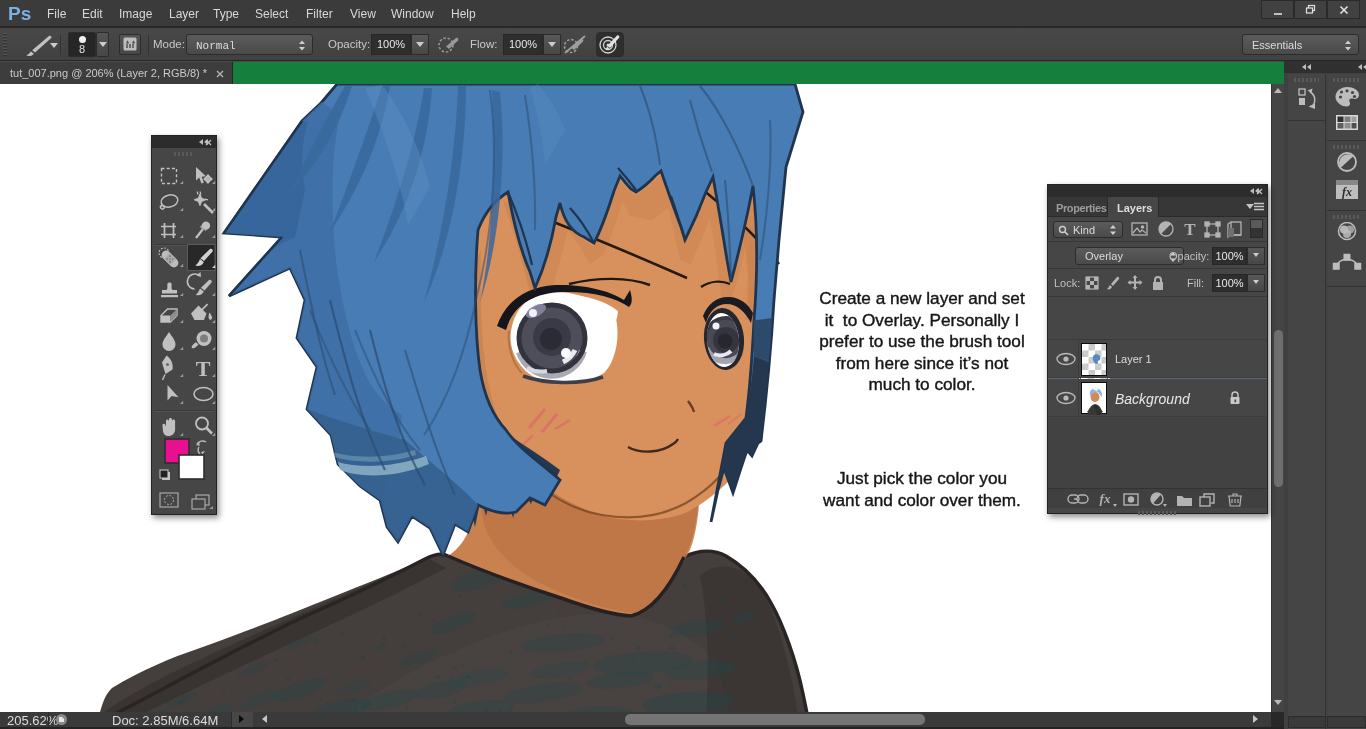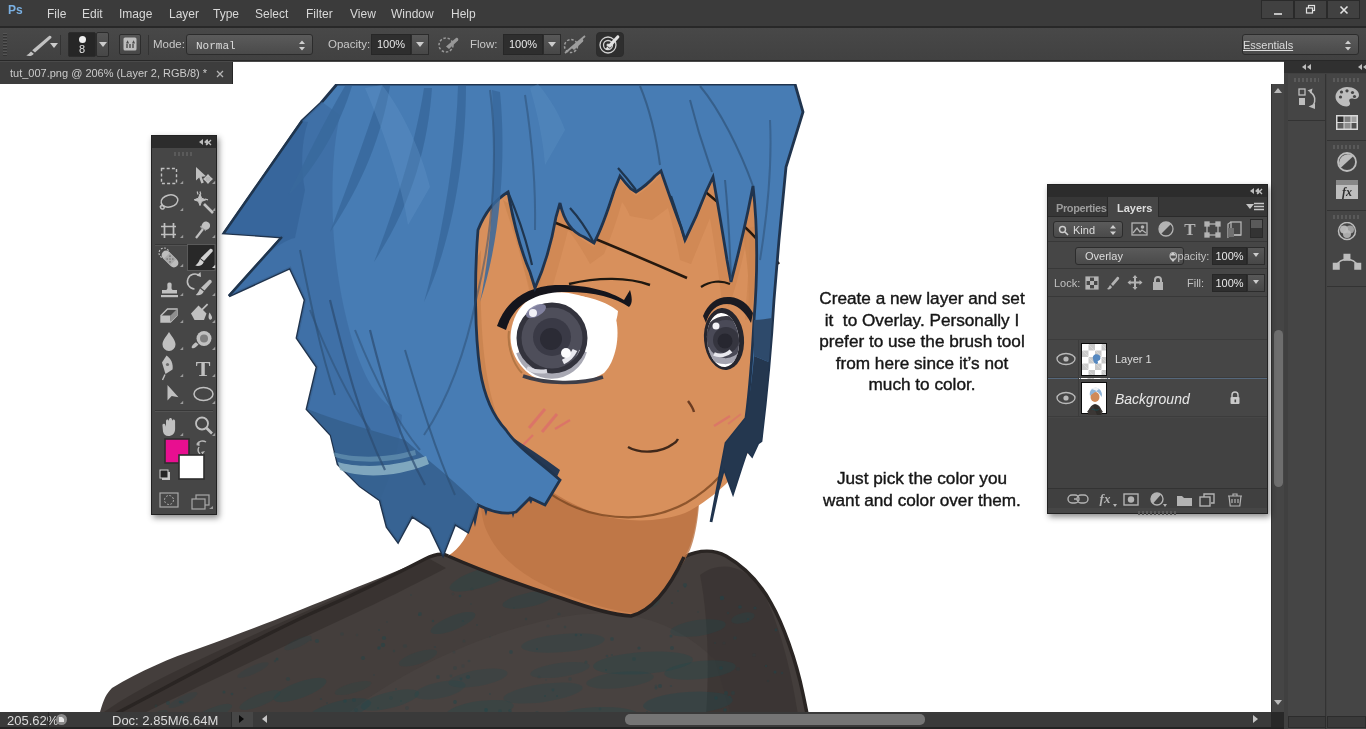--- a/index.html
+++ b/index.html
@@ -3,39 +3,39 @@
 <meta charset="utf-8">
 <style>
   * { margin:0; padding:0; box-sizing:border-box; }
   html,body { width:1366px; height:729px; overflow:hidden; background:#282828;
     font-family:"Liberation Sans", sans-serif; }
   #app { position:relative; width:1366px; height:729px; }
 
   
   #menubar { position:absolute; left:0; top:0; width:1366px; height:27px;
     background:#3b3b3b; border-bottom:1px solid #282828; color:#d9d9d9; font-size:12px; }
-  #pslogo { position:absolute; left:8px; top:3px; color:#7ab0e2; font-size:12px; font-weight:bold; }
+  #pslogo { position:absolute; left:8px; top:3px; color:#7ab0e2; font-size:19px; font-weight:bold; }
   .menu { position:absolute; top:7px; }
   #winbtns { position:absolute; top:0; right:6px; height:20px; }
   .wbtn { display:inline-block; width:33px; height:19px; background:#414141;
     border:1px solid #2a2a2a; color:#e6e6e6; text-align:center; font-size:10px; line-height:17px;
     vertical-align:top; }
 
   
   #optbar { position:absolute; left:0; top:28px; width:1366px; height:33px;
     background:linear-gradient(#484848,#414141); border-bottom:1px solid #282828;
     color:#c8c8c8; font-size:11.5px; }
   .grip-v { position:absolute; left:3px; top:5px; width:4px; height:23px;
     background:repeating-linear-gradient(#555 0 1px, #333 1px 2px, #444 2px 3px); }
   .obox { position:absolute; border:1px solid #2c2c2c; background:linear-gradient(#555,#474747);
     border-radius:2px; }
   .olabel { position:absolute; top:10px; }
 
   
-  #tabbar { position:absolute; left:0; top:61px; width:1366px; height:23px; background:#ffffff;
+  #tabbar { position:absolute; left:0; top:61px; width:1366px; height:23px; background:#15803d;
     border-top:1px solid #4a4a4a; }
   #tab { position:absolute; left:0; top:0; width:233px; height:23px; background:#3d3d3d;
     border-right:1px solid #262626; color:#cbcbcb; font-size:11px; line-height:23px; }
   #tab span.t { margin-left:10px; }
 
   
   #canvas { position:absolute; left:0; top:84px; width:1271px; height:628px; background:#fff; overflow:hidden; }
 
   
   .ctext { position:absolute; width:410px; text-align:center; color:#161616;
@@ -159,21 +159,21 @@
     <div class="obox" style="left:596px;top:4px;width:28px;height:25px;background:#2e2e2e;border-radius:4px;">
       <svg width="26" height="23" viewBox="0 0 26 23">
         <circle cx="11" cy="12" r="8" fill="none" stroke="#d2d2d2" stroke-width="1.3"></circle>
         <circle cx="11" cy="12" r="4.5" fill="none" stroke="#d2d2d2" stroke-width="1.3"></circle>
         <circle cx="11" cy="12" r="1.5" fill="#d2d2d2"></circle>
         <path d="M 20,2.5 c 1.4,-1 3,0.8 2.1,2.2 L 13,15 l -2.6,-2.2 z" fill="#e2e2e2"></path>
         <path d="M 10,13.5 l 2.4,2 -3.8,1.6 z" fill="#e2e2e2"></path>
       </svg>
     </div>
     <div class="combo" style="left:1242px;top:6px;width:117px;height:21px;line-height:20px;">
-      <span style="text-decoration:underline;">Essentials</span>
+      <span style="margin-left:9px;">Essentials</span>
       <svg width="8" height="13" viewBox="0 0 8 13" style="position:absolute;right:6px;top:4px;">
           <path d="M 1,5 L 4,1.5 L 7,5 Z M 1,8 L 4,11.5 L 7,8 Z" fill="#cfcfcf"></path>
         </svg>
     </div>
   </div>
 
   <div id="tabbar">
     <div id="tab"><span class="t">tut_007.png @ 206% (Layer 2, RGB/8) *</span><svg width="8" height="8" viewBox="0 0 8 8" style="position:absolute;right:8px;top:8px;">
           <path d="M 1,1 L 7,7 M 7,1 L 1,7" stroke="#b5b5b5" stroke-width="1.3"></path>
         </svg></div>

